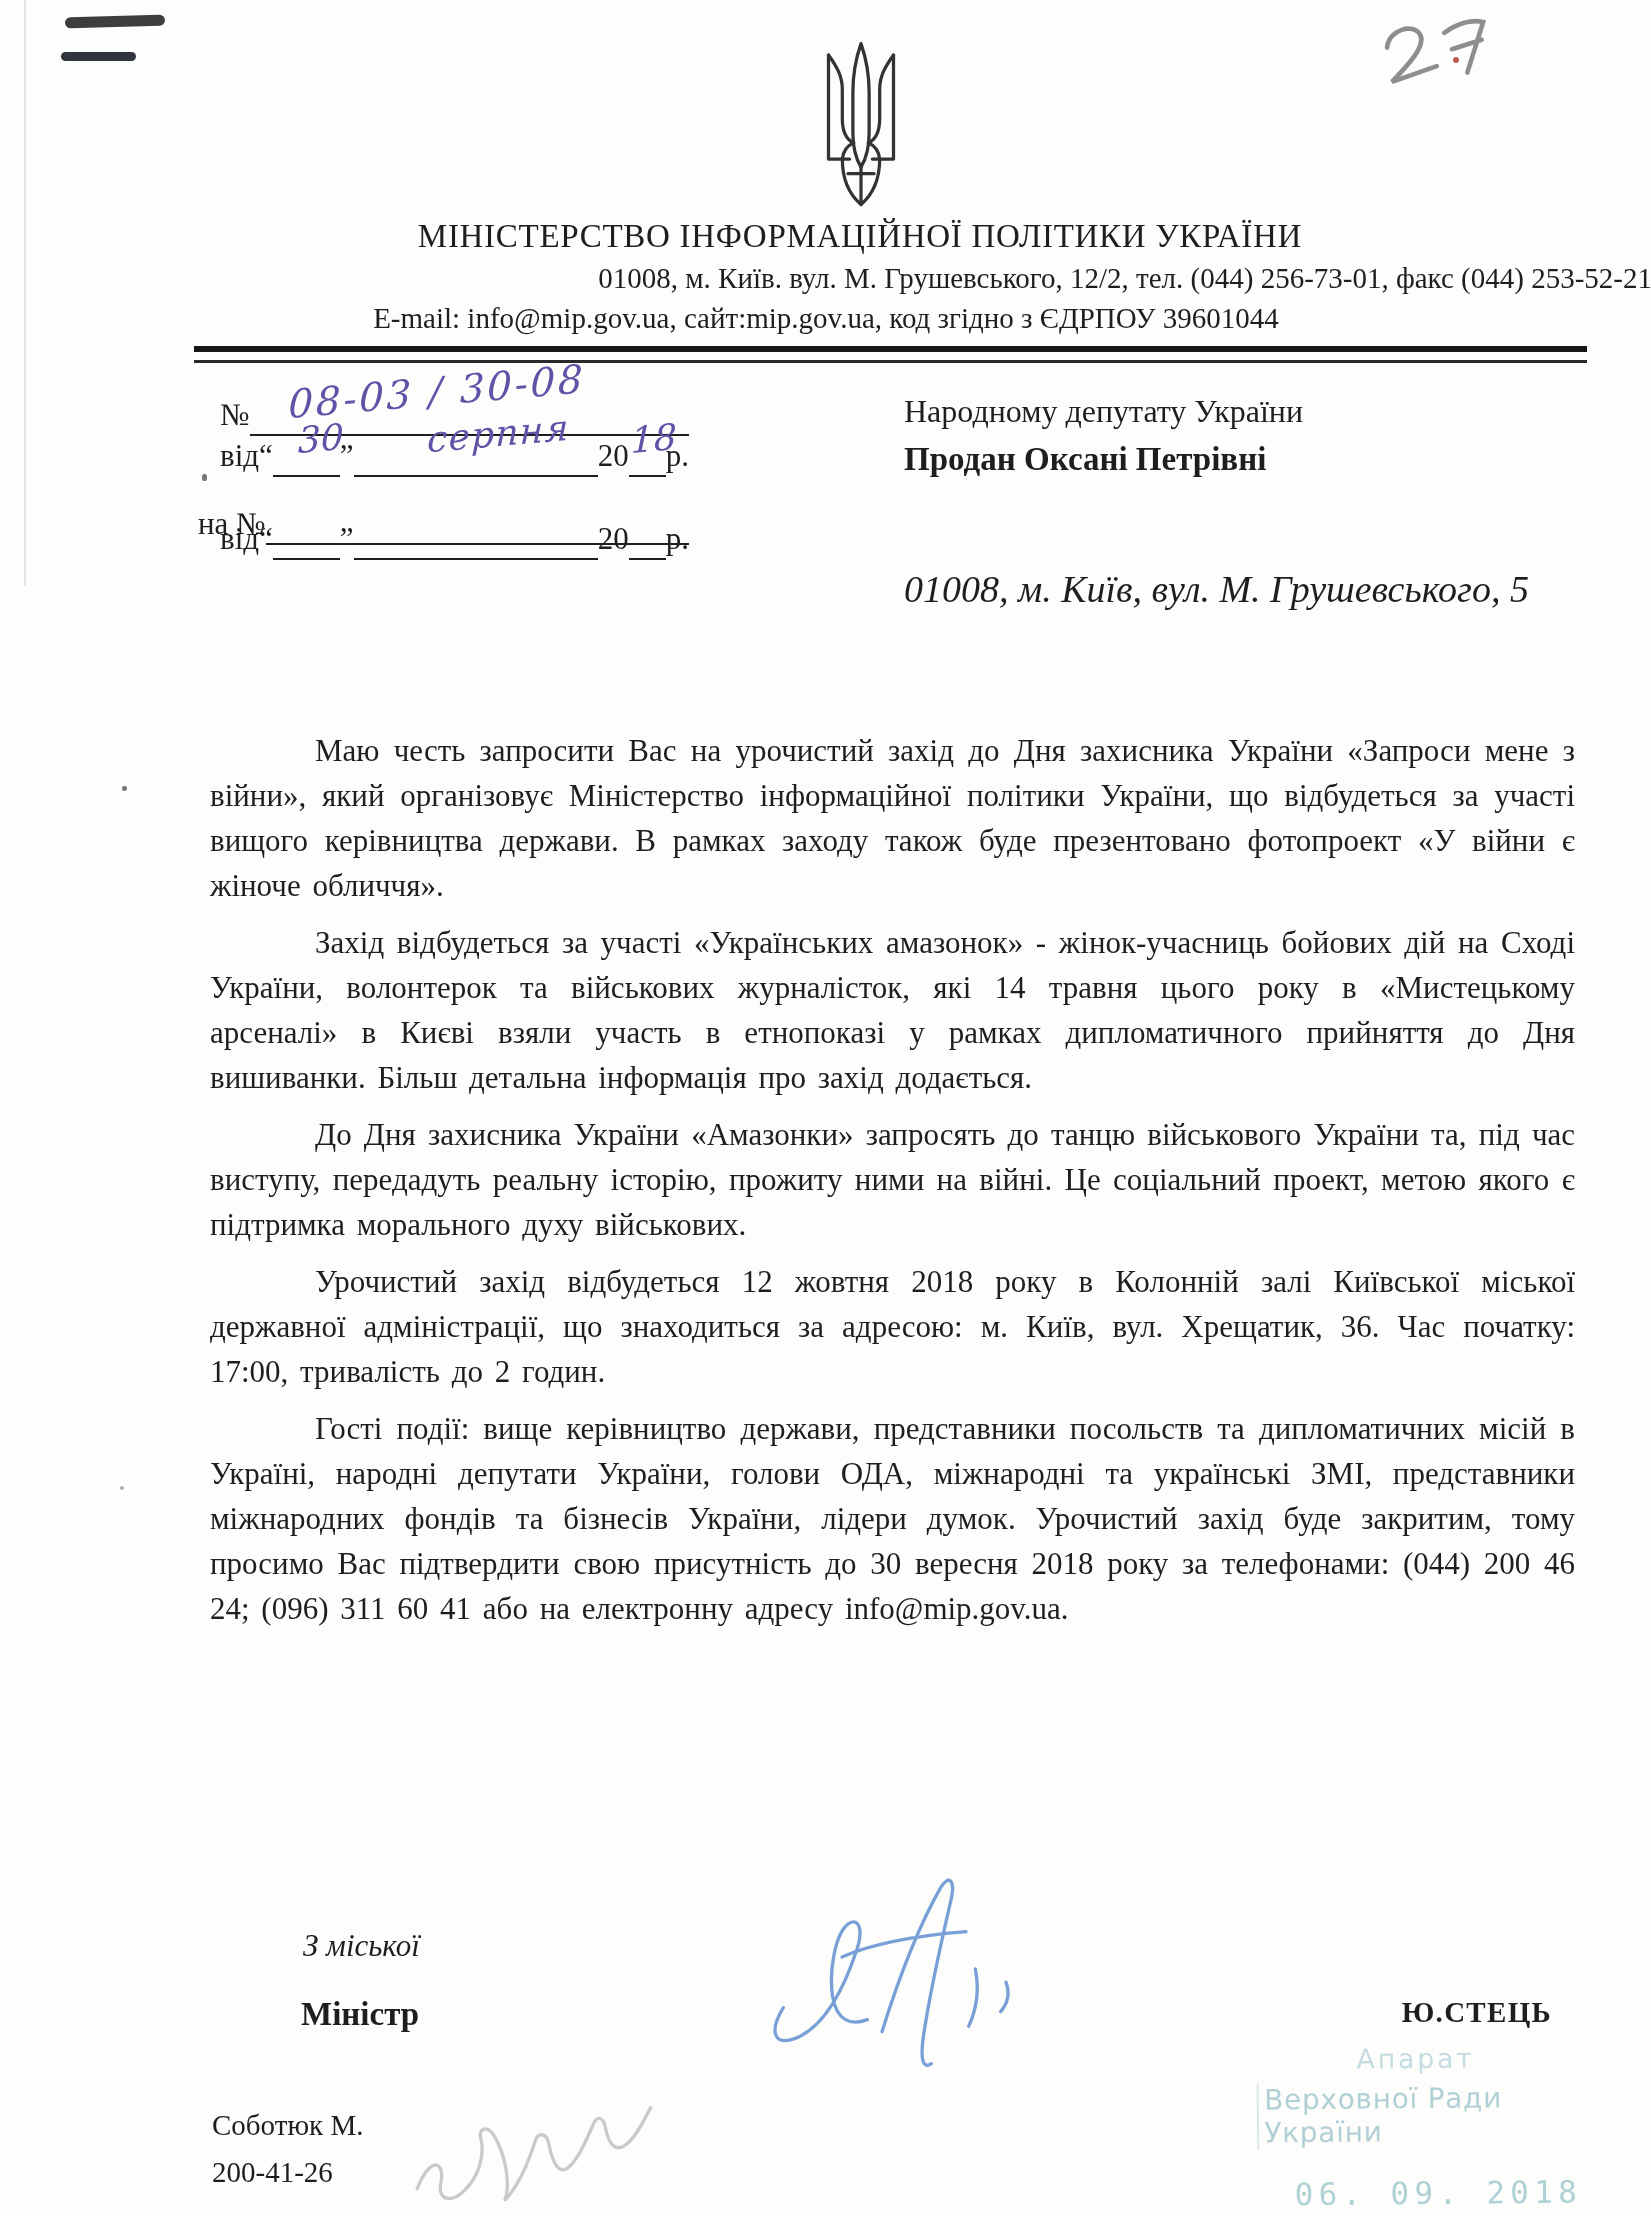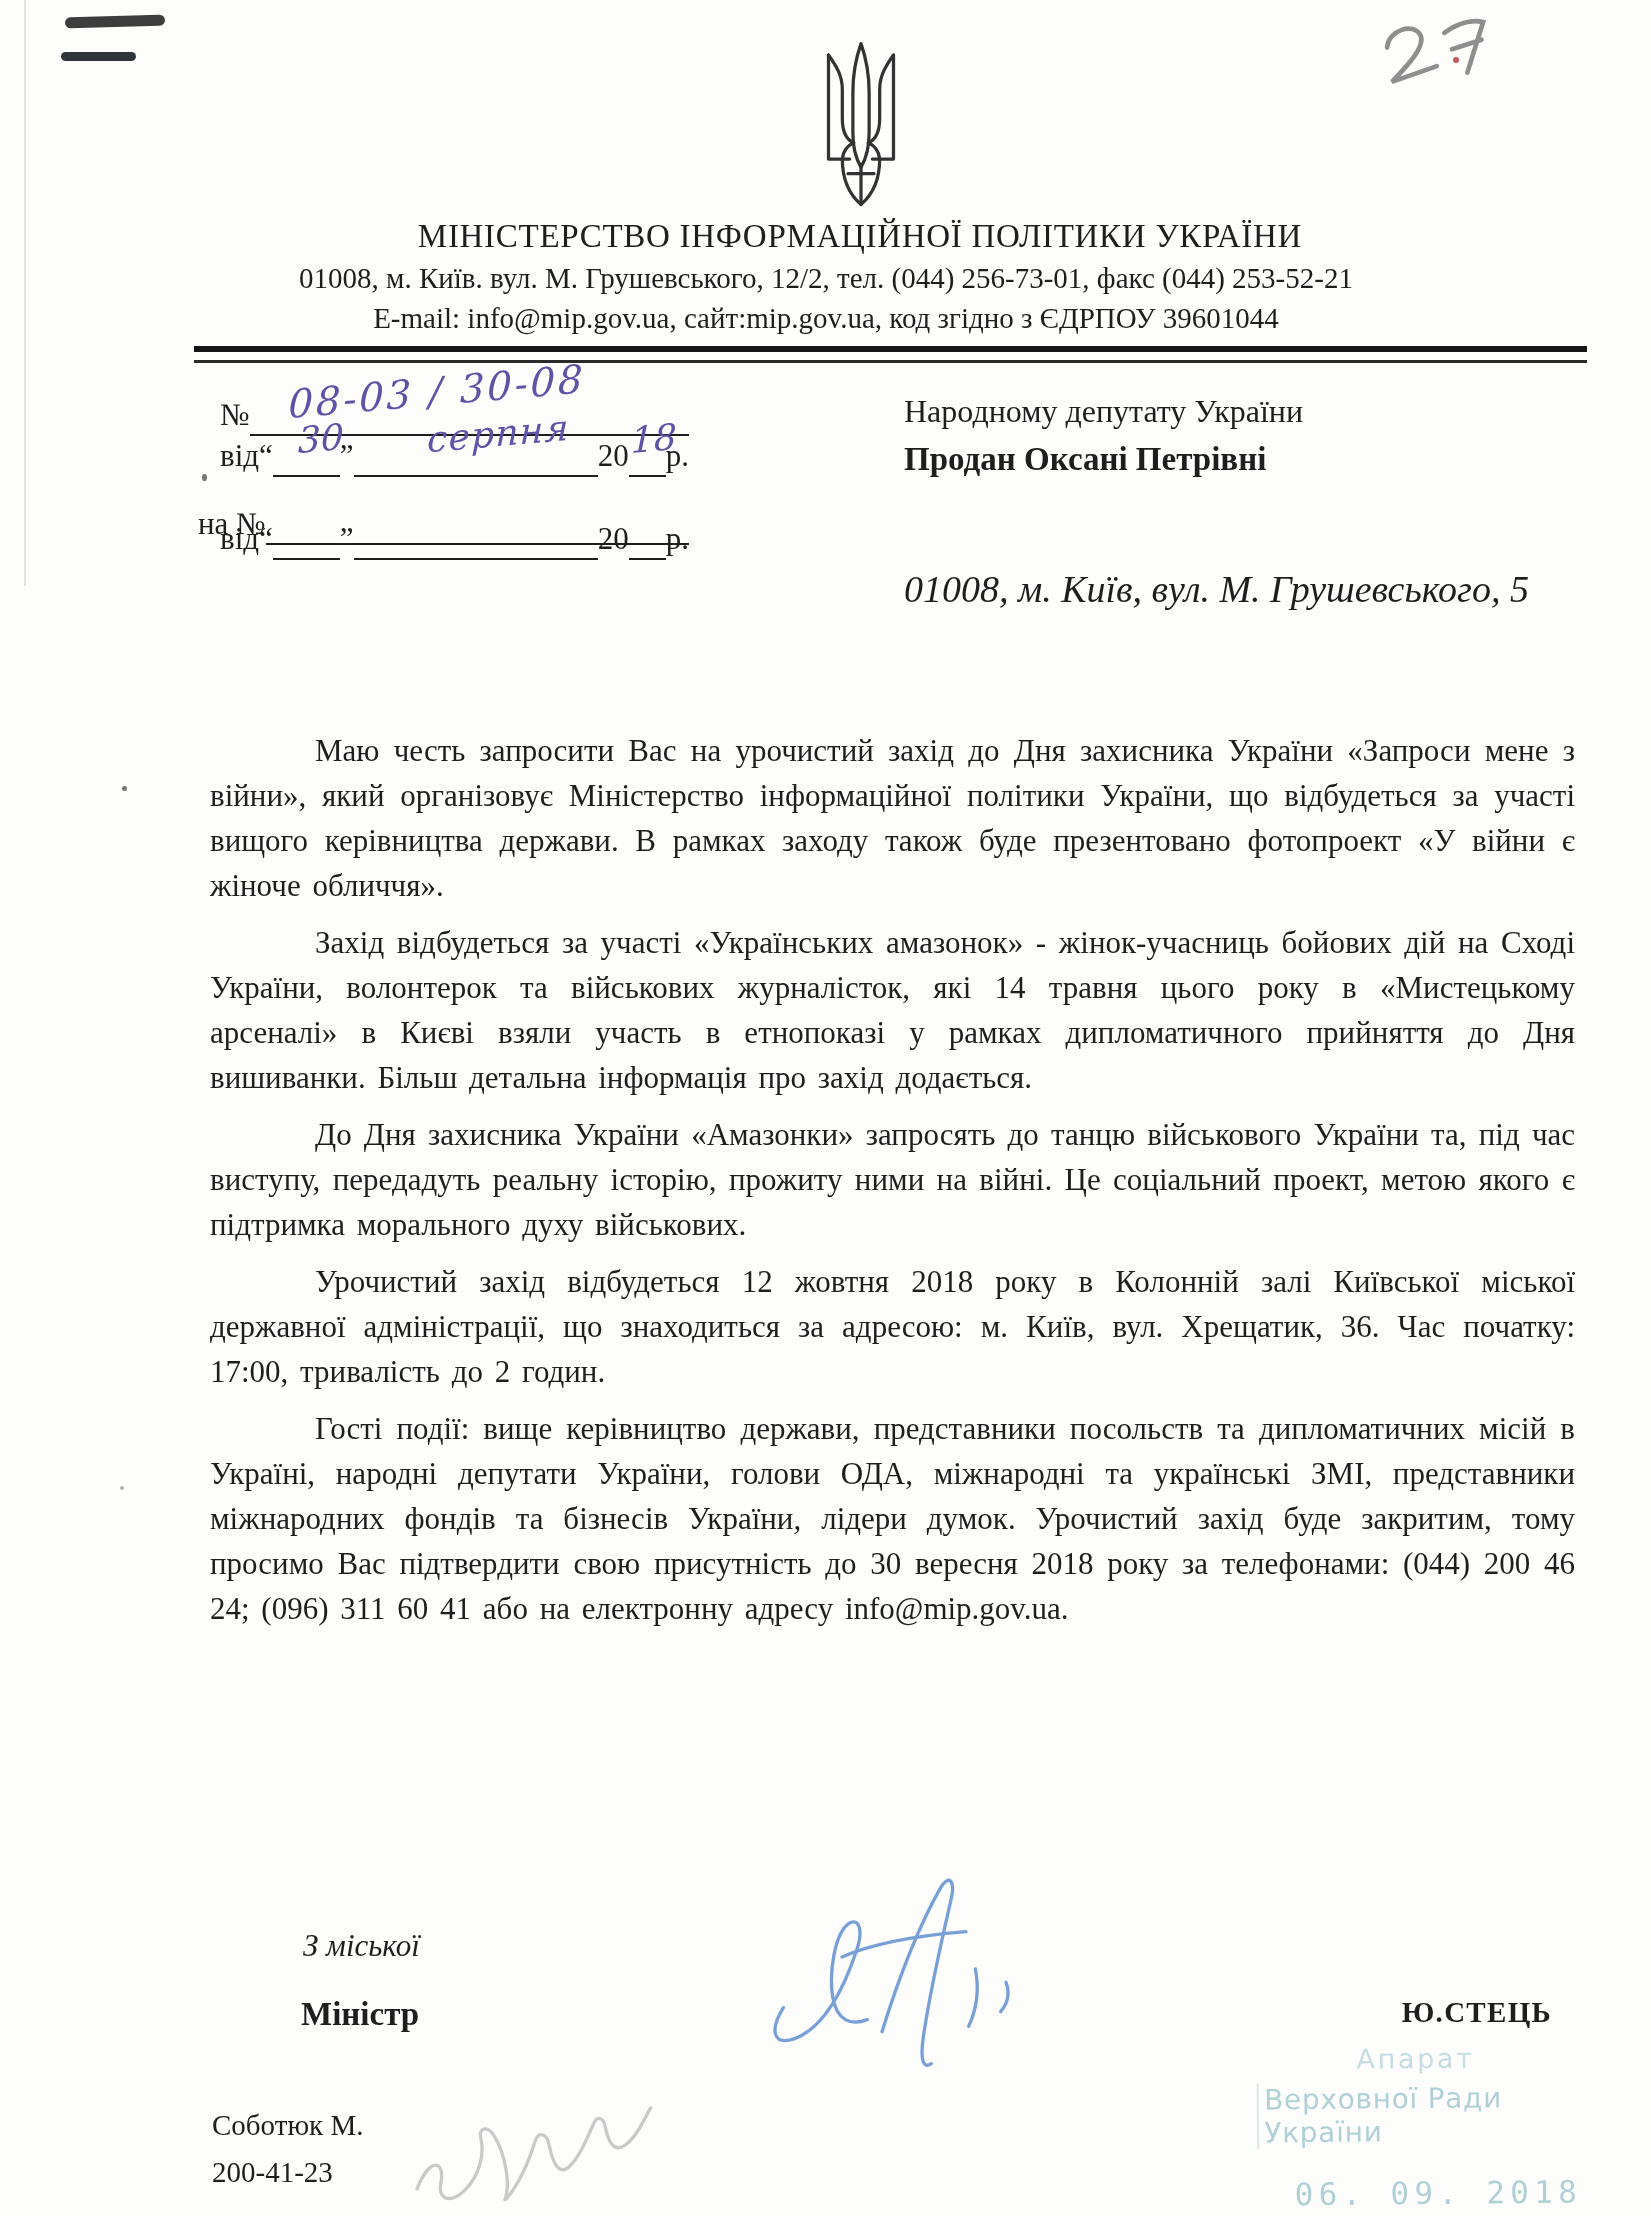--- a/index.html
+++ b/index.html
@@ -9,21 +9,21 @@
 
   
   .vline{left:24px;top:0;width:2px;height:586px;background:#e2e2e2;}
   .bar1{left:65px;top:16px;width:100px;height:11.3px;background:#3d3d3d;border-radius:6px;transform:rotate(-1.5deg);}
   .bar2{left:61px;top:52px;width:75px;height:8.7px;background:#30353d;border-radius:4.7px;}
   .speck{background:#777;border-radius:50%;}
   .red-dot{left:1453px;top:57px;width:6px;height:6px;background:#b03030;border-radius:50%;opacity:.8;}
 
   
   .ministry{top:218px;left:0;width:100%;text-align:center;font-size:33px;letter-spacing:0.7px;margin-left:34px;}
-  .addr-line{top:262px;left:0;width:100%;text-align:center;font-size:29px;}
+  .addr-line{top:262px;left:0;width:100%;text-align:right;font-size:29px;}
   .email-line{top:302px;left:0;width:100%;text-align:center;font-size:29px;}
   .rule1{top:346px;left:194px;width:1393px;height:6px;background:#161616;}
   .rule2{top:360px;left:194px;width:1393px;height:2.7px;background:#2a2a2a;}
 
   
   .ref-line{display:flex;align-items:flex-end;font-size:31px;}
   .ref-line .lbl{white-space:pre;padding-bottom:2.7px;}
   .blank{border-bottom:2px solid #1e1e1e;height:35px;display:inline-block;}
   .grow{flex:1;}
   .r1{left:220px;top:397px;width:469px;}
@@ -180,21 +180,21 @@
         <path d="M62 208 C40 244 48 266 80 254 C122 238 152 182 172 122 C182 92 176 72 160 82 C140 96 130 152 136 192 C142 226 162 236 188 226"></path>
         <path d="M210 244 C230 180 258 98 298 28 C310 8 320 16 314 44 C302 96 282 182 272 252 C267 288 272 300 284 292"></path>
         <path d="M150 132 C200 110 262 100 336 94"></path>
         <path d="M350 150 C356 180 352 210 340 236"></path>
         <path d="M396 170 C402 186 398 202 388 214"></path>
       </g>
     </svg>
   </div>
 
   <div class="abs executor">Соботюк М.</div>
-  <div class="abs phone">200-41-23</div>
+  <div class="abs phone">200-41-26</div>
 
   <div class="abs pencil-sig">
     <svg width="340" height="138" viewBox="0 0 510 208">
       <path d="M20 170 C40 120 62 128 56 160 C50 188 72 192 92 172 C114 150 122 118 116 94 C112 78 126 74 136 90 C152 116 162 162 152 188 C172 166 188 130 198 98 C203 83 216 86 219 104 C224 130 234 152 250 136 C266 120 276 94 286 72 C291 59 301 62 304 78 C308 100 318 116 334 104 C350 92 360 70 372 48" fill="none" stroke="#c9c9c9" stroke-width="5" stroke-linecap="round"></path>
     </svg>
   </div>
 
   <div class="abs stamp">
     <div class="stamp-l1">Апарат</div>
     <div class="stamp-l2">Верховної Ради України</div>

